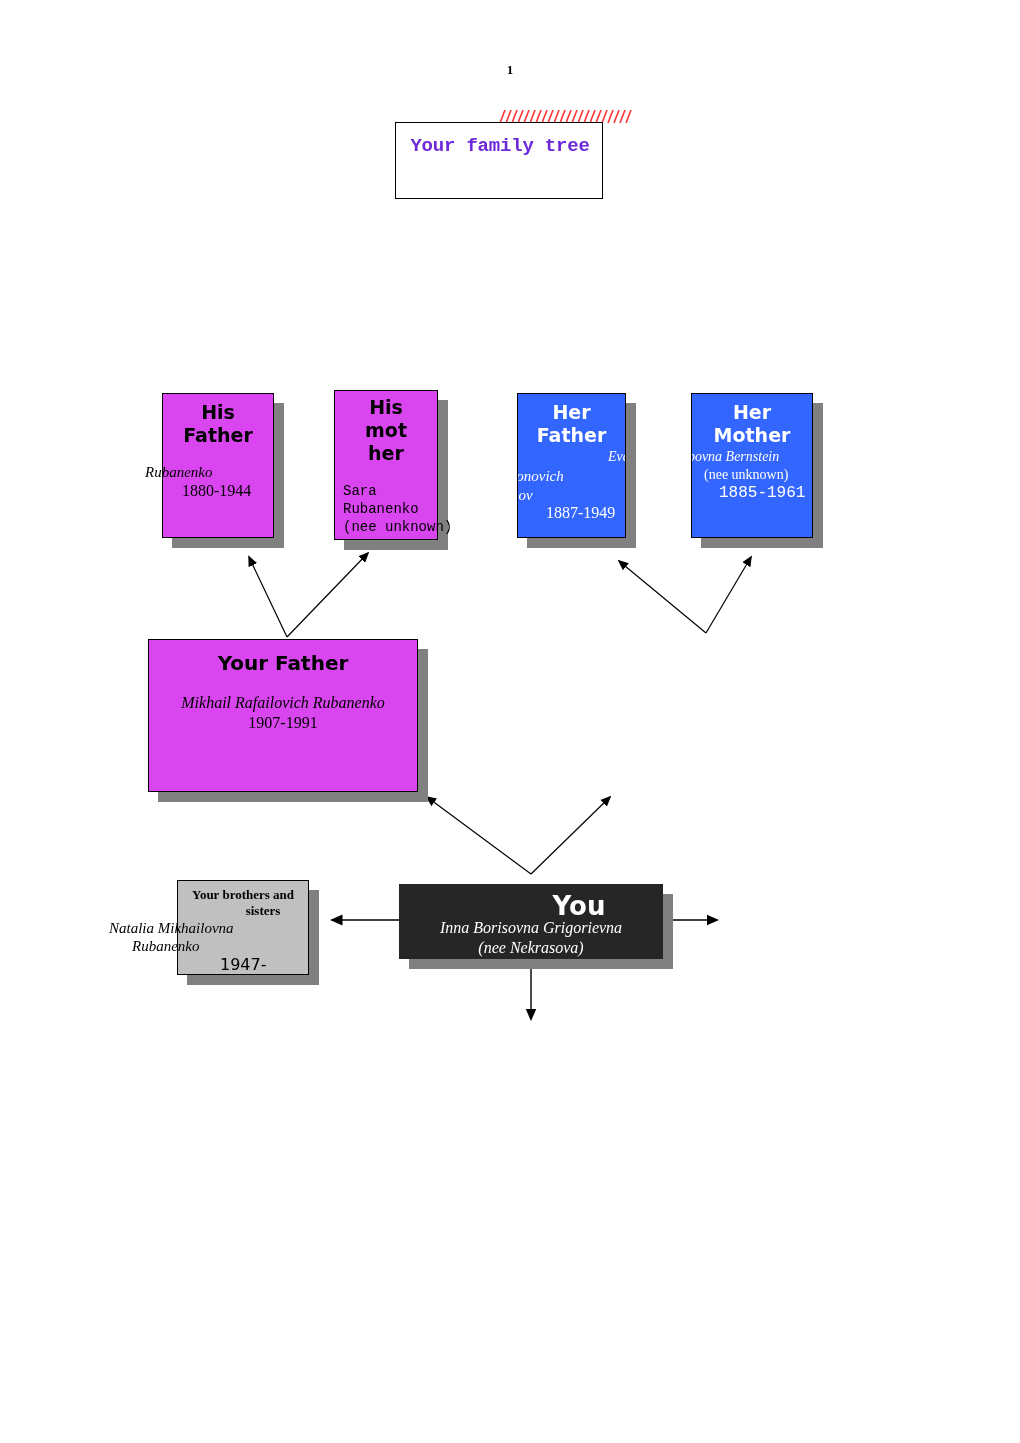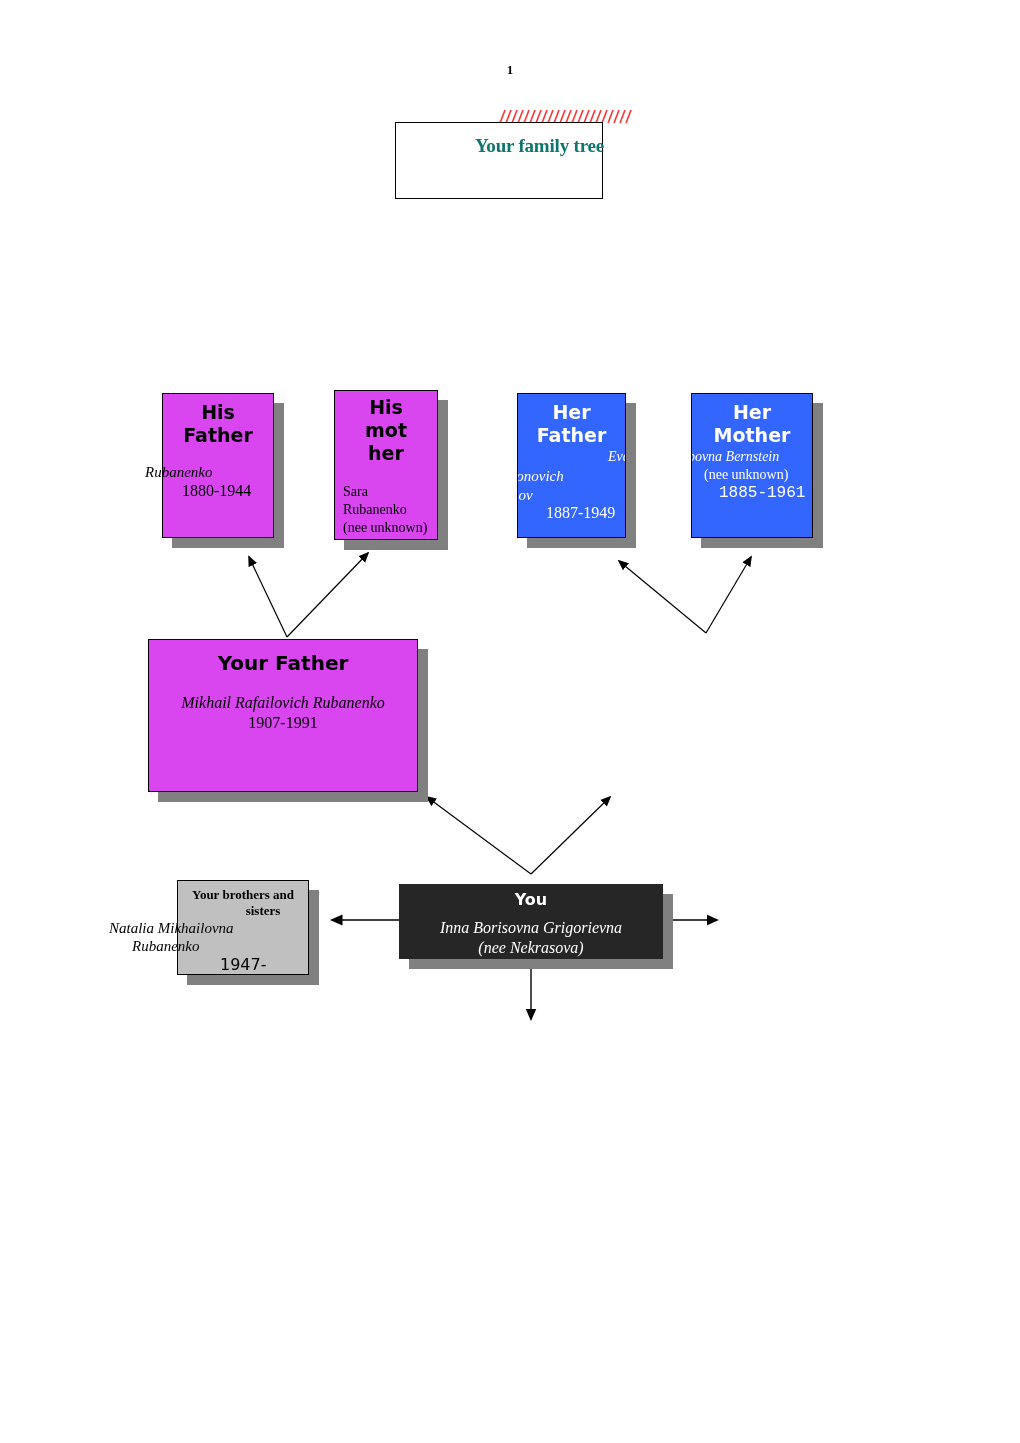--- a/index.html
+++ b/index.html
@@ -36,25 +36,25 @@
     left: 395px; top: 122px;
     width: 208px; height: 77px;
     border: 1px solid #000;
     background: #fff;
     box-sizing: border-box;
   }
   .title-text {
     position: absolute;
     left: 0; top: 12px;
     width: 208px;
-    text-align: right;
-    font-family: Liberation Serif, serif;
+    text-align: center;
+    font-family: Liberation Mono, monospace;
     font-weight: bold;
     font-size: 19px;
-    color: #0f766e;
+    color: #6d28d9;
     letter-spacing: -0.2px;
   }
   .hatch {
     position: absolute;
     left: 497px; top: 110px;
     width: 137px; height: 14px;
     overflow: hidden;
   }
   .hatch svg { display:block; }
 
@@ -109,21 +109,21 @@
   .dt {
     position: absolute;
     font-family: "Liberation Serif", serif;
     font-style: italic;
     font-size: 15px;
     line-height: 1.22;
     white-space: nowrap;
   }
   .dt.black { color: #000; }
   .dt.white { color: #ffffff; }
-  .dt.roman { font-style: normal; }
+  .dt.roman { font-style: normal; font-family: Liberation Mono, monospace; }
   .dt.center { text-align: center; }
 
   .yr {
     position: absolute;
     font-family: "Liberation Serif", serif;
     font-style: normal;
     font-size: 16px;
     color: #000;
     white-space: nowrap;
   }
@@ -279,21 +279,21 @@
         <div class="dt black" style="left:-46px; top:56px;">Rubanenko</div>
         <div class="yr sans" style="left:42px; top:74px;">1947-</div>
       </div>
     </div>
   </div>
 
   <div class="node" style="left:399px; top:884px; width:264px; height:75px;">
     <div class="shadow"></div>
     <div class="face dark" style="border-color:#262626;">
       <div class="inner">
-        <div class="hd white" style="top:6px; font-size:16px;">You</div>
+        <div class="hd white" style="top:6px; font-size:26px;padding-left:48px;">You</div>
         <div class="dt white center" style="left:0; width:100%; top:33px; font-size:16px;">Inna Borisovna Grigorievna</div>
         <div class="dt white center" style="left:0; width:100%; top:53px; font-size:16px;">(nee  Nekrasova)</div>
       </div>
     </div>
   </div>
 
 
 
 </div>
 

